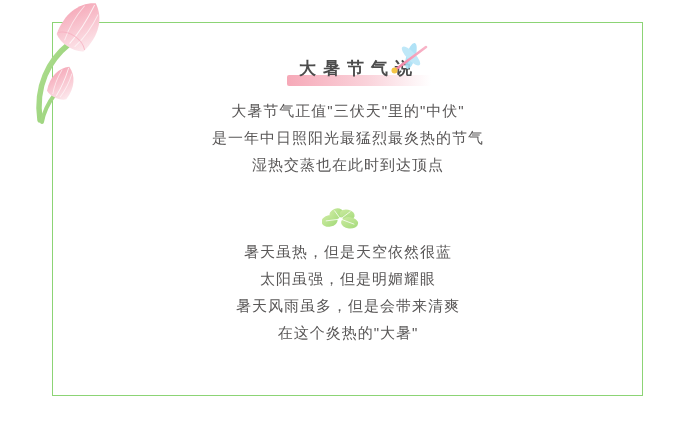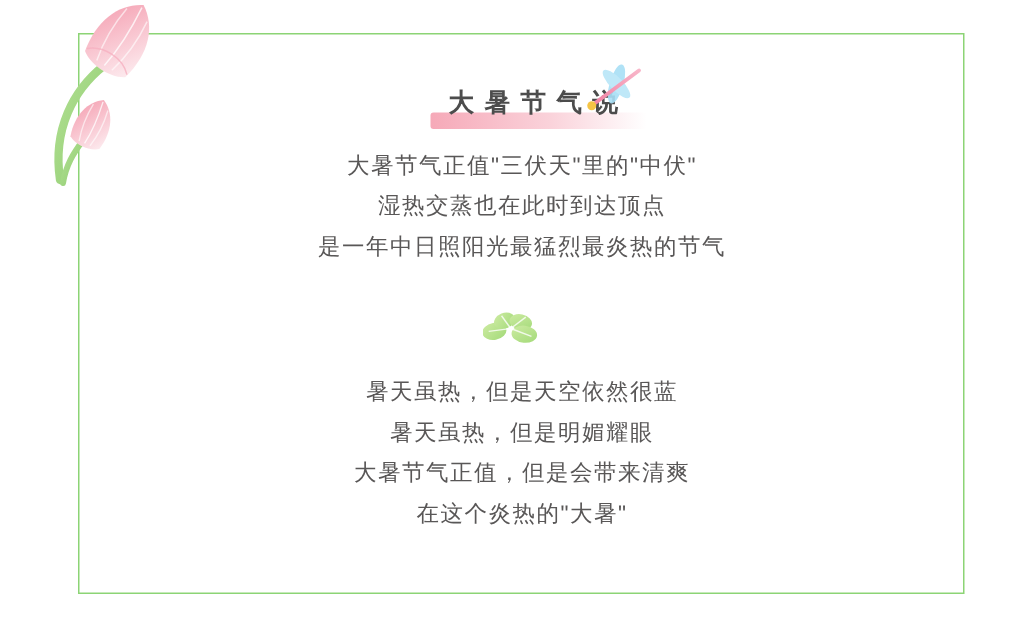--- a/index.html
+++ b/index.html
@@ -31,21 +31,21 @@
   }
   .dragonfly{position:absolute;left:388px;top:38px;}
   .clover{position:absolute;left:322px;top:206px;}
   .para{
     position:absolute;left:52px;width:592px;
     text-align:center;
     font-size:15px;line-height:27px;
     color:#595757;letter-spacing:1px;
   }
   .p1{top:97px;}
-  .p2{top:248px;}
+  .p2{top:238px;}
 </style>
 </head>
 <body>
 
 <div class="page">
 
   <div class="frame"></div>
 
   <svg class="tulip" width="92" height="126" viewBox="0 0 92 126">
     <defs>
@@ -94,22 +94,22 @@
     <g opacity="0.9">
       <ellipse cx="23" cy="18" rx="4.6" ry="13.5" transform="rotate(16 23 18)" fill="#a8dff6"></ellipse>
       <ellipse cx="23" cy="18" rx="4.2" ry="12.5" transform="rotate(-44 23 18)" fill="#b9e6f8"></ellipse>
     </g>
     <path d="M7,32 L38,9" stroke="url(#dfBody)" stroke-width="2.6" stroke-linecap="round" fill="none"></path>
     <circle cx="6.5" cy="32.5" r="3" fill="#f5c445"></circle>
   </svg>
 
   <div class="para p1">
     <div>大暑节气正值"三伏天"里的"中伏"</div>
+    <div>是一年中日照阳光最猛烈最炎热的节气</div>
     <div>湿热交蒸也在此时到达顶点</div>
-    <div>是一年中日照阳光最猛烈最炎热的节气</div>
   </div>
 
   <svg class="clover" width="38" height="27" viewBox="0 0 40 28">
     <defs>
       <linearGradient id="leafG" x1="0" y1="0" x2="1" y2="1">
         <stop offset="0" stop-color="#cdeba2"></stop>
         <stop offset="1" stop-color="#a3da79"></stop>
       </linearGradient>
     </defs>
     <g>
@@ -122,18 +122,18 @@
       <path d="M19.5,13.5 L4,15.5"></path>
       <path d="M19.5,13.5 L13,4.5"></path>
       <path d="M19.5,13.5 L30,5.5"></path>
       <path d="M19.5,13.5 L34,19"></path>
       <path d="M19.5,13.5 L16,21"></path>
     </g>
   </svg>
 
   <div class="para p2">
     <div>暑天虽热，但是天空依然很蓝</div>
-    <div>暑天虽热，但是明媚耀眼</div>
-    <div>大暑节气正值，但是会带来清爽</div>
+    <div>太阳虽强，但是明媚耀眼</div>
+    <div>暑天风雨虽多，但是会带来清爽</div>
     <div>在这个炎热的"大暑"</div>
   </div>
 
 </div>
 
 </body></html>

